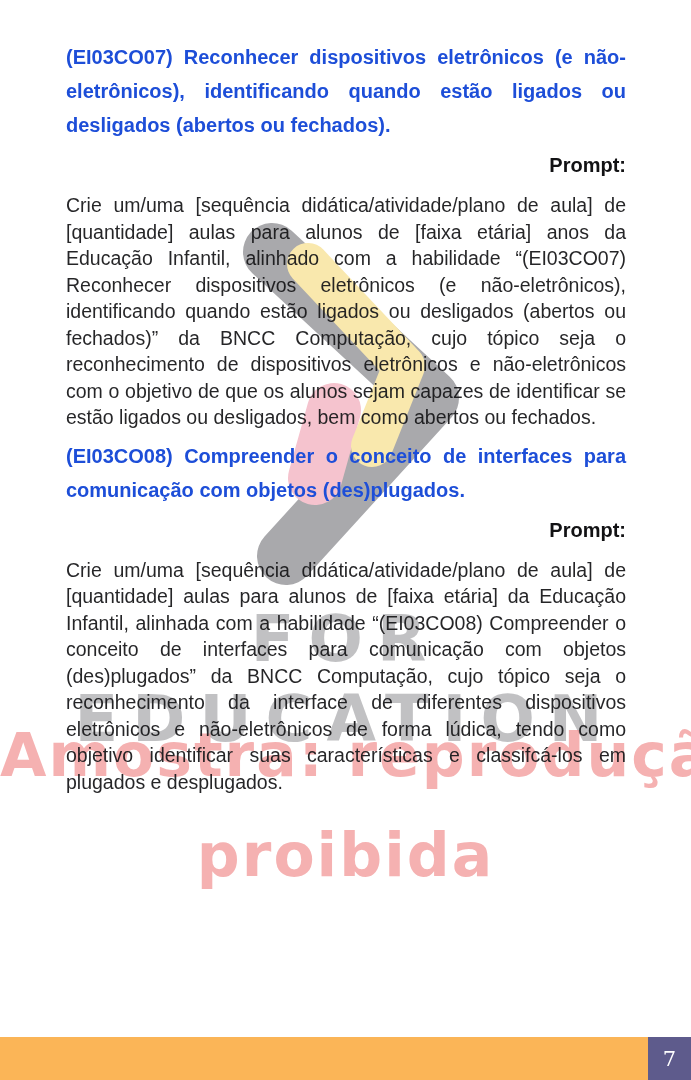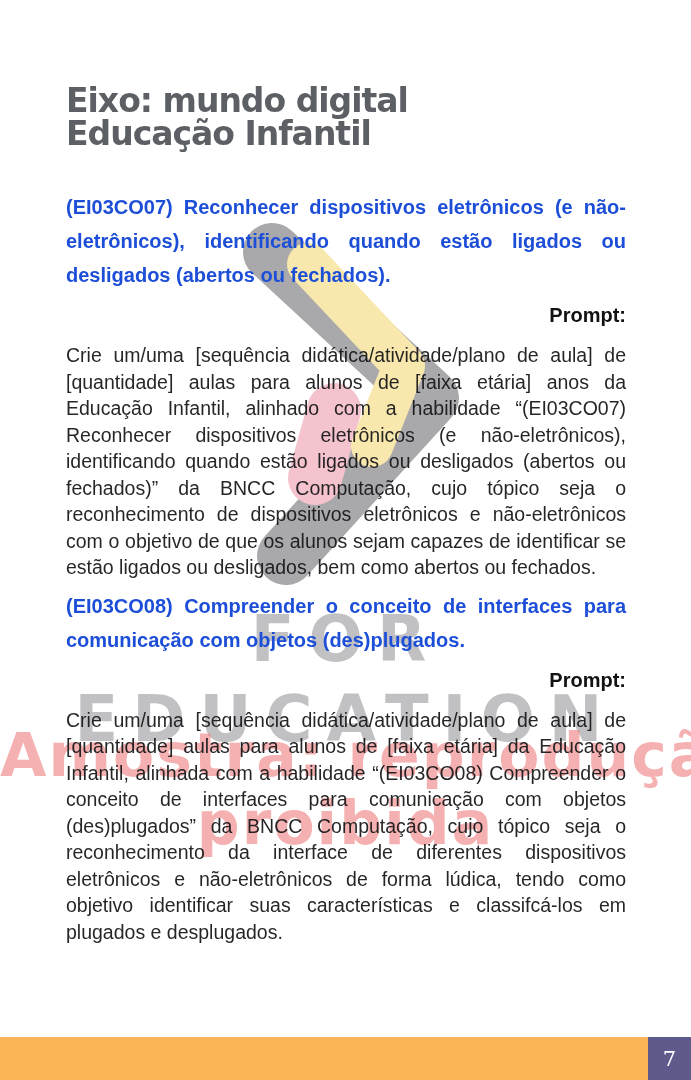--- a/index.html
+++ b/index.html
@@ -42,21 +42,21 @@
     #wm-janaina   { top: 542px; }
     #wm-for       { top: 602px; }
     #wm-education { top: 682px; }
     .wm-pink {
       font-weight: 600;
       font-size: 60px;
       letter-spacing: 2px;
       color: rgba(239,125,125,0.60);
     }
     #wm-amostra  { top: 720px; }
-    #wm-proibida { top: 788px; }
+    #wm-proibida { top: 820px; }
 
     
     .content {
       position: absolute;
       left: 66px;
       top: 0;
       width: 560px;
     }
     .page-title {
       margin: 84px 0 0 0;
@@ -128,24 +128,20 @@
   </svg>
 
   <div class="wm wm-gray" id="wm-for">FOR</div>
   <div class="wm wm-gray" id="wm-education">EDUCATION</div>
 
   <div class="wm wm-pink" id="wm-amostra">Amostra: reprodução</div>
   <div class="wm wm-pink" id="wm-proibida">proibida</div>
 
   <div class="content">
 
-    <h1 class="page-title">
-      <span>Eixo: mundo digital</span>
-      <span>Educação Infantil</span>
-    </h1>
 
     <section id="section1">
       <p class="section-heading">(EI03CO07) Reconhecer dispositivos eletrônicos (e não-eletrônicos), identificando quando estão ligados ou desligados (abertos ou fechados).</p>
       <p class="prompt-label">Prompt:</p>
       <p class="body-para">Crie um/uma [sequência didática/atividade/plano de aula] de [quantidade] aulas para alunos de [faixa etária] anos da Educação Infantil, alinhado com a habilidade “(EI03CO07) Reconhecer dispositivos eletrônicos (e não-eletrônicos), identificando quando estão ligados ou desligados (abertos ou fechados)” da BNCC Computação, cujo tópico seja o reconhecimento de dispositivos eletrônicos e não-eletrônicos com o objetivo de que os alunos sejam capazes de identificar se estão ligados ou desligados, bem como abertos ou fechados.</p>
     </section>
 
     <section id="section2">
       <p class="section-heading">(EI03CO08) Compreender o conceito de interfaces para comunicação com objetos (des)plugados.</p>
       <p class="prompt-label">Prompt:</p>

